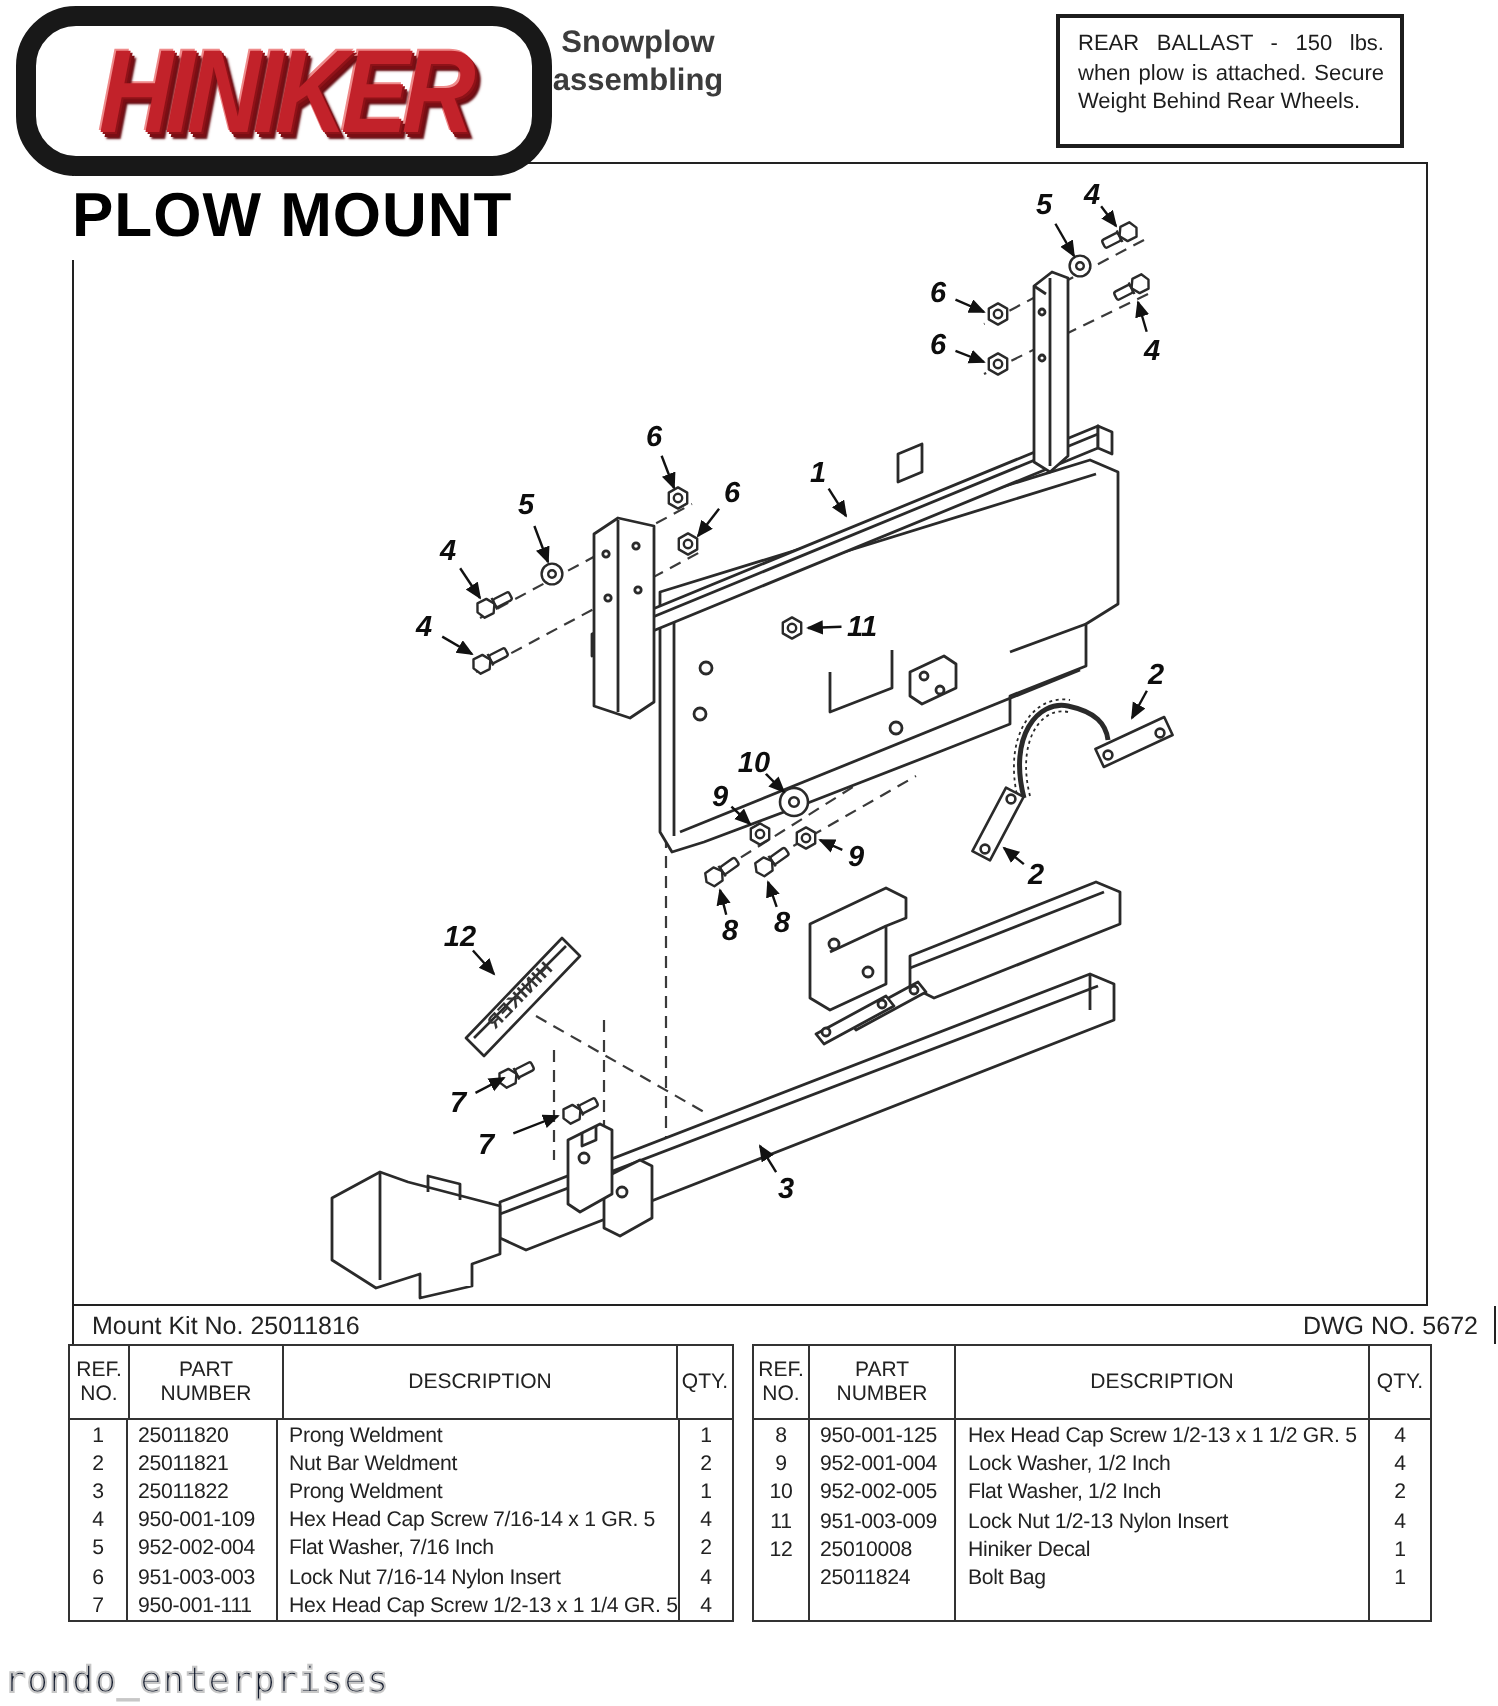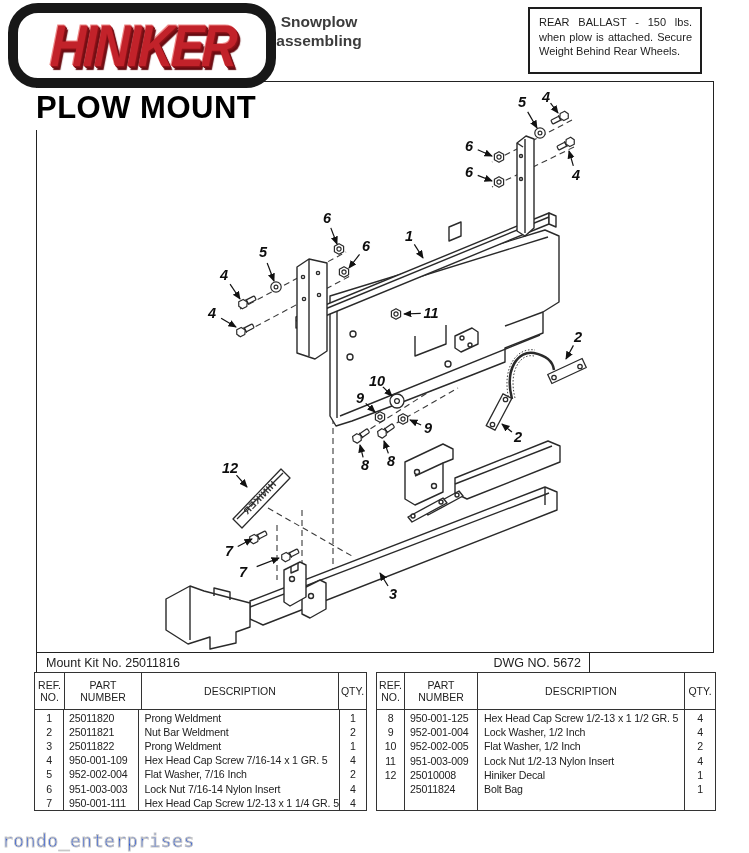--- a/index.html
+++ b/index.html
@@ -38,21 +38,21 @@
     letter-spacing:0.5px; white-space:nowrap;
   }
   
   .diagram-frame {
     position:absolute; left:36px; top:81px; width:678px; height:572px;
     border:1.5px solid #222; z-index:1; background:#fff;
   }
   svg.diagram { position:absolute; left:36px; top:81px; width:678px; height:572px; z-index:2; pointer-events:none; }
   
   .kit-bar {
-    position:absolute; left:36px; top:653px; width:554px; height:19px;
+    position:absolute; left:36px; top:653px; width:712px; height:19px;
     border-left:1.5px solid #222; border-right:1.5px solid #222;
     display:flex; align-items:center; justify-content:space-between;
     padding:0 8px 0 9px; font-size:12.5px; color:#222; z-index:3;
   }
   
   .tables { position:absolute; left:34px; top:672px; width:682px; height:139px; display:flex; gap:9px; z-index:3; }
   .ptable { border:1.5px solid #333; background:#fff; display:flex; flex-direction:column;justify-content:center; }
   .ptable.left  { width:333px; }
   .ptable.right { width:340px; }
   .thead { display:flex; height:37px; border-bottom:1.5px solid #333; }
@@ -73,21 +73,21 @@
     height:14.2px; line-height:14.2px; font-size:10.6px; letter-spacing:-0.15px;
     color:#222; white-space:nowrap; overflow:hidden;
   }
   .bcol.c-ref .cellrow, .bcol.c-qty .cellrow { text-align:center; }
   .bcol.c-part .cellrow { padding-left:5px; }
   .bcol.c-desc .cellrow { padding-left:6px; }
   
   .watermark {
     position:absolute; left:2px; top:830px; z-index:7;
     font-family:"DejaVu Sans Mono", monospace; font-size:18px; letter-spacing:0.5px;
-    color:#1d4ed8; -webkit-text-stroke:1px #c7c7c7;
+    color:#0f172a; -webkit-text-stroke:1px #c7c7c7;
   }
 </style>
 </head>
 <body>
 
 <div class="page">
 
   <div class="logo">
     <span class="logo-text">HINIKER</span>
   </div>

